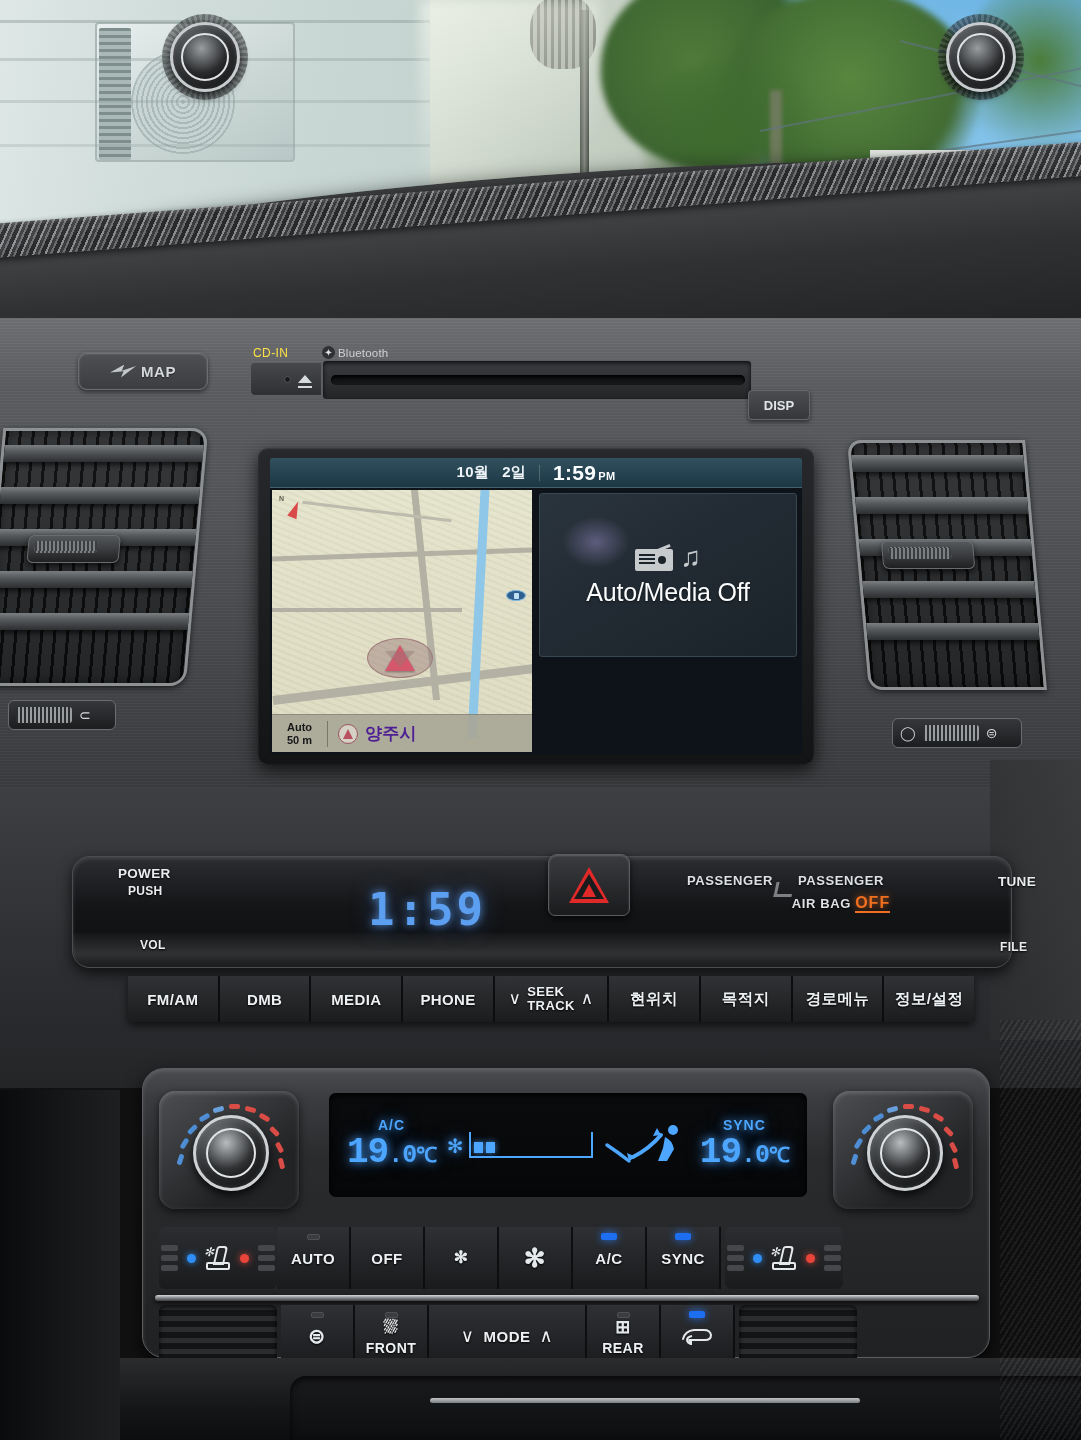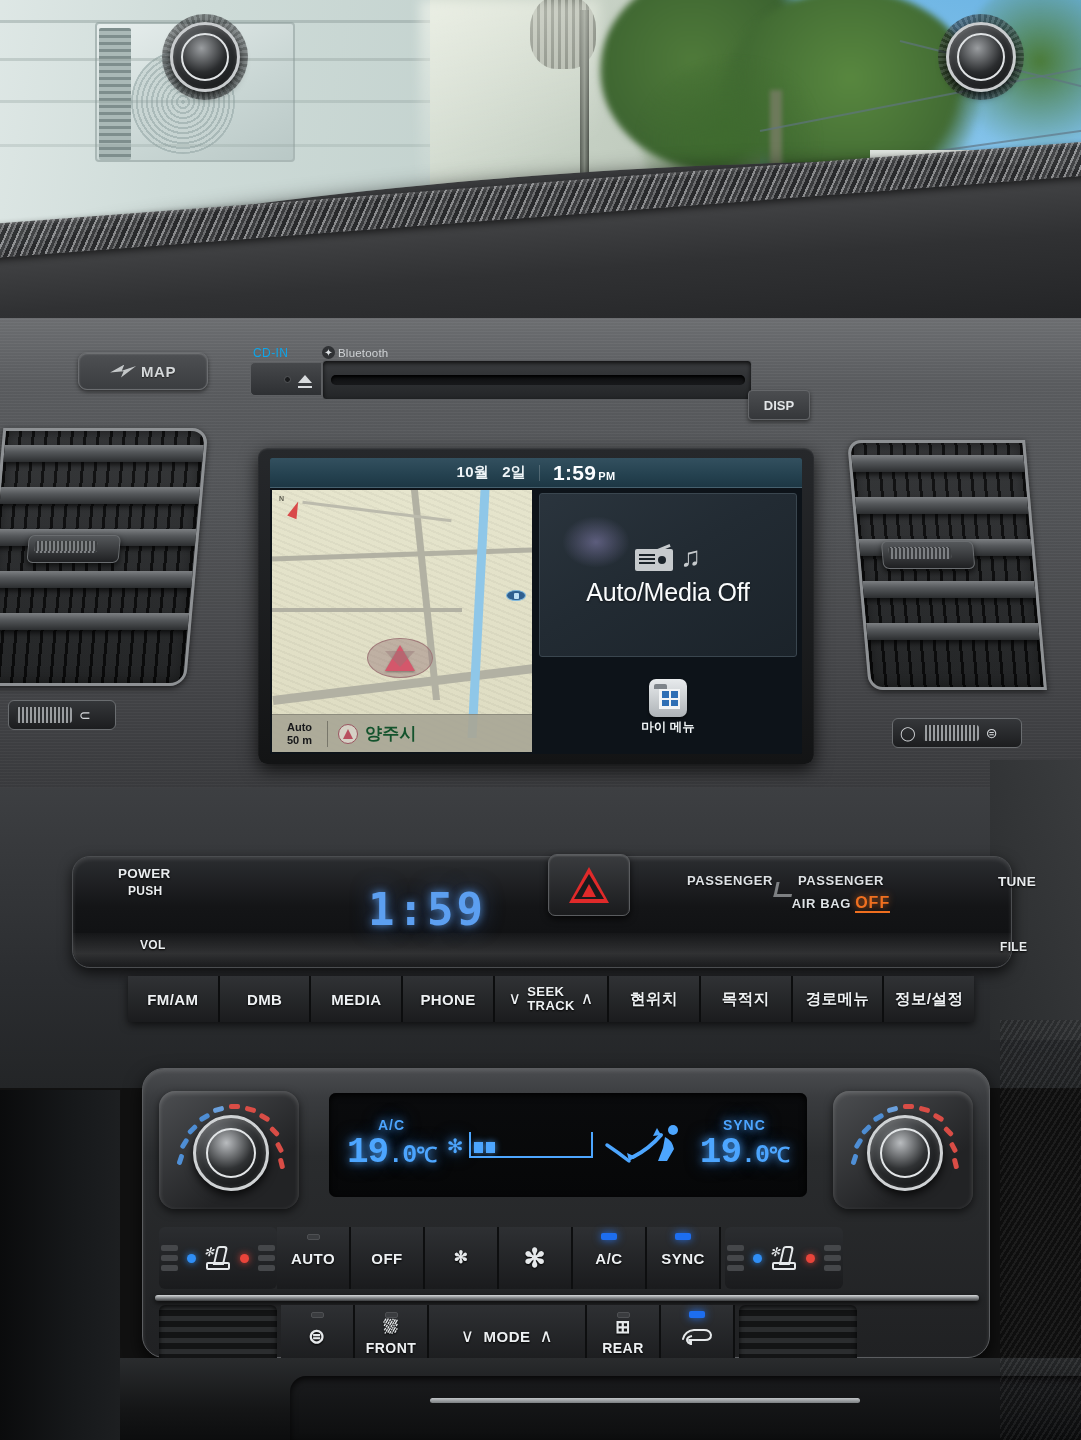--- a/index.html
+++ b/index.html
@@ -62,21 +62,21 @@
     background:repeating-linear-gradient(0deg,rgba(255,255,255,.022) 0 1px,rgba(0,0,0,.03) 1px 3px); }
 
   
   .map-btn { position:absolute; left:78px; top:352px; width:130px; height:38px; border-radius:9px;
     background:linear-gradient(180deg,#4e5053,#3b3d40); border:1px solid #6b6d70;
     box-shadow:inset 0 1px 2px rgba(255,255,255,.25), 0 2px 4px rgba(0,0,0,.5);
     display:flex; align-items:center; justify-content:center; gap:5px; }
   .map-btn .swoosh { width:26px; height:13px; background:#cfd2d4; clip-path:polygon(0 62%,55% 0,45% 48%,100% 12%,42% 100%,52% 52%); opacity:.92; }
   .map-btn .maptxt { color:#d5d8da; font-size:15px; font-weight:700; letter-spacing:.5px; text-shadow:0 1px 1px #222; }
 
-  .cd-label { position:absolute; left:253px; top:346px; color:#0ea5e9; font-size:12px; letter-spacing:.4px; }
+  .cd-label { position:absolute; left:253px; top:346px; color:#fde047; font-size:12px; letter-spacing:.4px; }
   .bt-label { position:absolute; left:322px; top:346px; color:#cfd2d5; font-size:11.5px; letter-spacing:.2px; display:flex; align-items:center; gap:3px; }
   .bt-glyph { display:inline-block; width:13px; height:13px; border-radius:50%; background:#2f3134;
     color:#dfe3e6; font-size:10px; line-height:13px; text-align:center; }
 
   .cd-eject { position:absolute; left:250px; top:362px; width:72px; height:34px; border-radius:5px 0 0 5px;
     background:linear-gradient(180deg,#46484b,#2e3033); border:1px solid #5e6063;
     display:flex; align-items:center; justify-content:flex-end; gap:7px; padding-right:9px; }
   .cd-eject .dot { width:7px; height:7px; border-radius:50%; background:#191a1c; border:1px solid #55575a; }
   .cd-eject .ej { width:0; height:0; border-left:7px solid transparent; border-right:7px solid transparent; border-bottom:8px solid #d8dbdd; }
   .cd-eject .ejbar { position:absolute; right:9px; bottom:7px; width:14px; height:2px; background:#d8dbdd; }
@@ -157,21 +157,21 @@
   .poi { position:absolute; right:6px; top:100px; width:20px; height:11px; border-radius:50%;
     background:#2f5f8f; border:1px solid #7fb8dd; }
   .poi::after{ content:""; position:absolute; left:7px; top:2px; width:5px; height:6px; background:#bfe0f5; border-radius:1px;}
   .map-bottom { position:absolute; left:0; bottom:0; width:100%; height:38px;
     background:rgba(168,166,150,.92); display:flex; align-items:center; border-top:1px solid rgba(0,0,0,.18); }
   .scale { width:56px; color:#17181a; font-size:11px; line-height:13px; text-align:center; font-weight:700;
     border-right:1px solid rgba(0,0,0,.3); }
   .loc-ico { margin:0 7px 0 10px; width:20px; height:20px; border-radius:50%;
     background:rgba(220,215,205,.85); border:1.5px solid #9a5560; display:flex; align-items:center; justify-content:center; }
   .loc-ico .a { width:0; height:0; border-left:5px solid transparent; border-right:5px solid transparent; border-bottom:10px solid #b8505f; }
-  .loc-name { color:#14532d; font-size:17px; font-weight:700; letter-spacing:.3px; }
+  .loc-name { color:#4c1d95; font-size:17px; font-weight:700; letter-spacing:.3px; }
 
   
   .rightpane { flex:1; display:flex; flex-direction:column; padding:5px 5px 4px 5px; gap:5px; }
   .media-card { flex:1; position:relative; border-radius:3px;
     background:linear-gradient(150deg,#2a343d 0%,#222b33 45%,#1b232a 100%);
     border:1px solid #3a464f; display:flex; flex-direction:column; align-items:center; justify-content:center; gap:7px; }
   .media-card .flare { position:absolute; left:22px; top:22px; width:68px; height:52px; border-radius:50%;
     background:radial-gradient(ellipse,rgba(160,150,210,.45),rgba(160,150,210,0) 70%); }
   .mc-icons { display:flex; align-items:center; gap:7px; }
   .radio-ico { width:38px; height:27px; position:relative; }
@@ -495,32 +495,20 @@
                   <i class="body"></i>
                   <i class="lines"></i>
                   <i class="dial"></i>
               </span>
               <span class="note-ico">♫</span>
             </div>
             <div class="mc-text">Auto/Media Off</div>
           </div>
 
           <div class="applets">
-            <div class="applet">
-              <span class="ic ic-my">
-                <i class="tab"></i>
-                <span class="win">
-                    <i></i>
-                    <i></i>
-                    <i></i>
-                    <i></i>
-                  </span>
-              </span>
-              <span class="lbl">마이 메뉴</span>
-            </div>
           </div>
         </div>
       </div>
     </div>
   </div>
 
   <div class="console-surround"></div>
   <div class="side-trim"></div>
 
   <div class="headunit">

